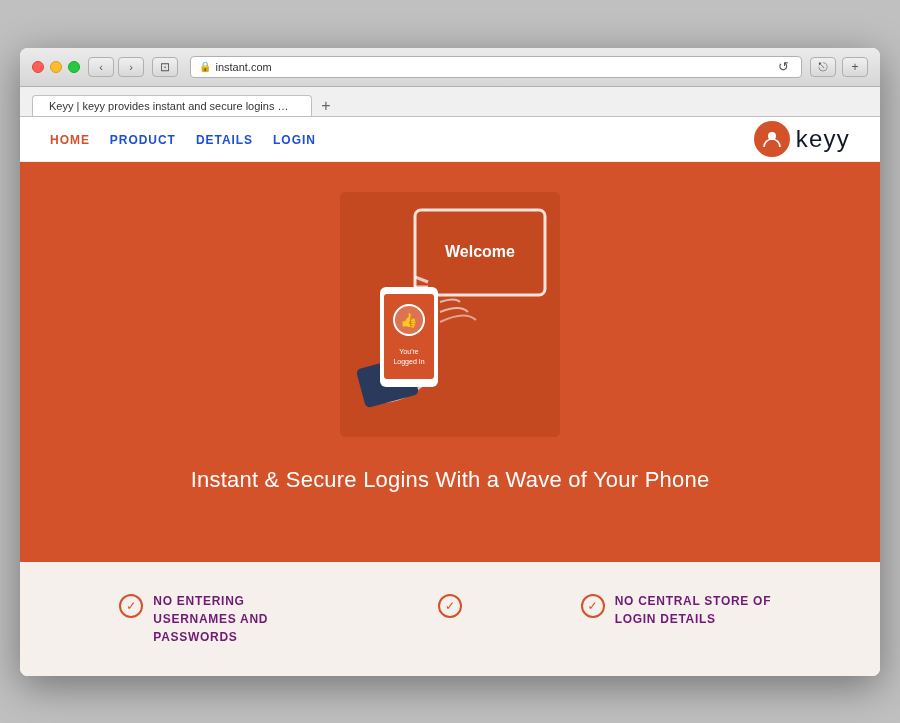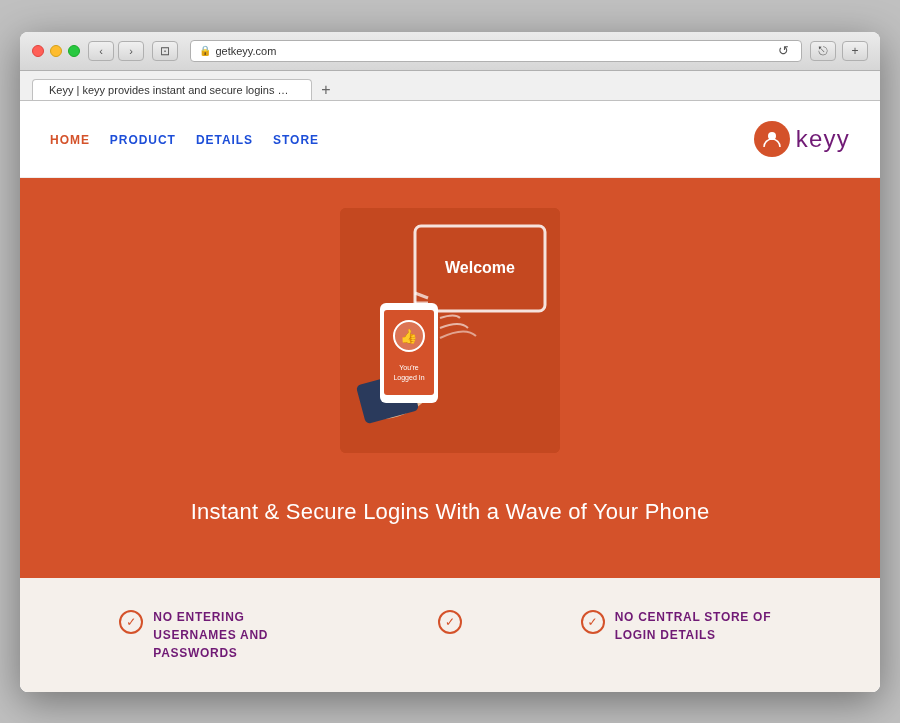--- a/index.html
+++ b/index.html
@@ -154,21 +154,21 @@
     }
 
     
     .website {
       background: #fff;
     }
 
     
     .site-nav {
       background: #fff;
-      padding: 20px 30px;
+      padding: 4px 30px;
       display: flex;
       align-items: center;
       justify-content: space-between;
       border-bottom: 1px solid #eee;
     }
 
     .nav-links {
       display: flex;
       align-items: center;
       gap: 20px;
@@ -201,21 +201,21 @@
       display: flex;
       align-items: center;
       justify-content: center;
       color: white;
       font-size: 16px;
     }
 
     .logo-text {
       font-size: 24px;
       font-weight: 300;
-      color: #701a75;
+      color: #0f172a;
       letter-spacing: 0.05em;
     }
 
     .cart-icon {
       font-size: 18px;
       color: #555;
       cursor: pointer;
     }
 
     
@@ -234,21 +234,21 @@
       background: #c44820;
       border-radius: 6px;
       position: relative;
       display: flex;
       align-items: center;
       justify-content: center;
       overflow: hidden;
     }
 
     .hero-tagline {
-      margin-top: 46px;
+      margin-top: 30px;
       color: #fff;
       font-size: 22px;
       font-weight: 300;
       text-align: center;
       letter-spacing: 0.01em;
     }
 
     
     .features-bar {
       background: #f5f0eb;
@@ -300,21 +300,21 @@
       <div class="dot green"></div>
     </div>
     <div class="browser-nav-buttons">
       <div class="nav-btn">‹</div>
       <div class="nav-btn">›</div>
     </div>
     <div class="action-btn" style="margin-right:4px;">⊡</div>
     <div class="browser-addressbar-container">
       <div class="browser-addressbar">
         <span class="lock-icon">🔒</span>
-        <span>getkeyy.com</span>
+        <span>instant.com</span>
         <span class="reload-btn" style="margin-left:auto;">↺</span>
       </div>
     </div>
     <div class="browser-actions">
       <div class="action-btn">⎋</div>
       <div class="action-btn">+</div>
     </div>
   </div>
 
   <div class="browser-tab-bar">
@@ -331,21 +331,21 @@
         <li>
           <a href="#" class="active">HOME</a>
         </li>
         <li>
           <a href="#">PRODUCT</a>
         </li>
         <li>
           <a href="#">DETAILS</a>
         </li>
         <li>
-          <a href="#">STORE</a>
+          <a href="#">LOGIN</a>
         </li>
       </ul>
 
       <div class="logo-area">
         <div class="logo-icon">
 
           <svg width="20" height="20" viewBox="0 0 20 20" fill="white">
             <circle cx="10" cy="7" r="4"></circle>
             <path d="M2 18c0-4.4 3.6-8 8-8s8 3.6 8 8" stroke="white" stroke-width="1.5" fill="none"></path>
           </svg>

